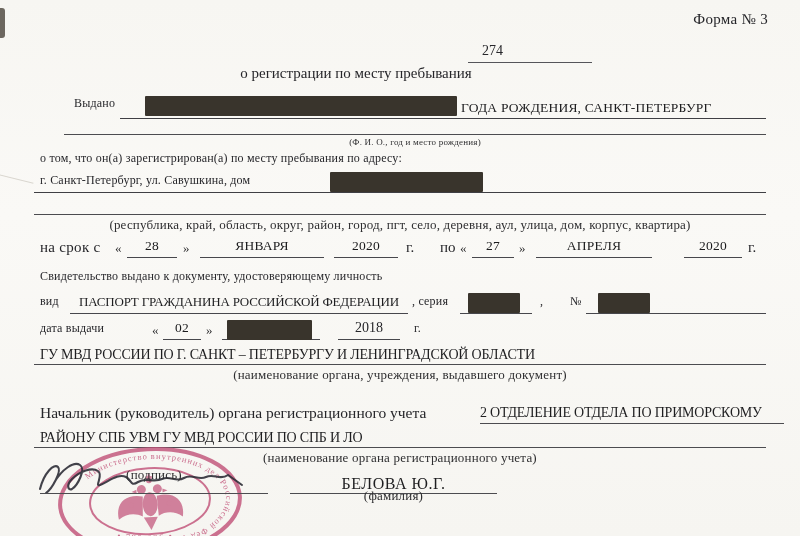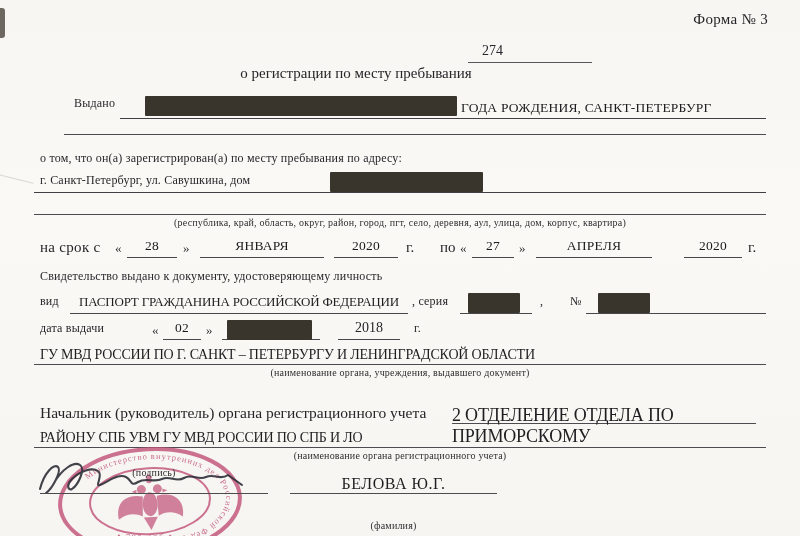--- a/index.html
+++ b/index.html
@@ -6,21 +6,21 @@
   body{font-family:"Liberation Serif","DejaVu Serif",serif;}
   #doc{
     position:relative;width:800px;height:536px;overflow:hidden;
     background:#f8f7f3;
     background-image:linear-gradient(180deg,#f7f6f2 0%,#faf9f6 40%,#f6f5f1 100%);
     color:#26262a;
   }
   .abs{position:absolute;}
   .t16{font-size:12px;letter-spacing:.2px;}
   .t15{font-size:15px;}
-  .cap{font-size:10px;color:#2e2e30;text-align:center;letter-spacing:.2px;}
+  .cap{font-size:13px;color:#2e2e30;text-align:center;letter-spacing:.2px;}
   .rule{border-top:1px solid #4c4c50;height:0;}
   .rule-hv{border-top:1.5px solid #3f3f44;height:0;}
   .cell{border-bottom:1.5px solid #47474c;text-align:center;height:19px;}
   .bval{font-weight:normal;font-size:13.5px;letter-spacing:.2px;color:#1b1b1d;}
   .quote{font-size:13px;color:#2a2a2c;}
   .redact{background:#39342c;border-radius:1px;}
   .condensed{letter-spacing:-0.2px;}
   .stamp-wrap{left:55px;top:441px;width:196px;height:120px;transform:rotate(-3deg);opacity:.93;}
   .sig-wrap{left:34px;top:455px;width:215px;height:44px;}
   .edge-mark{left:0;top:8px;width:5px;height:30px;background:#534e45;border-radius:0 3px 3px 0;opacity:.85;}
@@ -42,20 +42,21 @@
   </div>
 
   <div class="abs t15" style="left:240px;top:65px;width:232px;text-align:center;">о регистрации по месту пребывания</div>
 
   <div class="abs t16" style="left:74px;top:96px;">Выдано</div>
   <div class="abs redact" style="left:145px;top:96px;width:312px;height:20px;"></div>
   <div class="abs bval" style="left:461px;top:100px;">ГОДА РОЖДЕНИЯ, САНКТ-ПЕТЕРБУРГ</div>
   <div class="abs rule-hv" style="left:120px;top:118px;width:646px;"></div>
 
   <div class="abs rule" style="left:64px;top:134px;width:702px;"></div>
+  <div class="abs cap" style="left:64px;top:137px;width:702px;font-size:9px;">(Ф. И. О., год и место рождения)</div>
 
   <div class="abs t16" style="left:40px;top:151px;">о том, что он(а) зарегистрирован(а) по месту пребывания по адресу:</div>
 
   <div class="abs t16" style="left:40px;top:173px;">г. Санкт-Петербург, ул. Савушкина, дом</div>
   <div class="abs redact" style="left:330px;top:172px;width:153px;height:20px;"></div>
   <div class="abs rule-hv" style="left:34px;top:192px;width:732px;"></div>
 
   <div class="abs rule" style="left:34px;top:214px;width:732px;"></div>
   <div class="abs cap" style="left:34px;top:217px;width:732px;">(республика, край, область, округ, район, город, пгт, село, деревня, аул, улица, дом, корпус, квартира)</div>
 
@@ -96,21 +97,21 @@
     <div class="redact" style="position:absolute;left:5px;top:0px;width:85px;height:20px;"></div>
   </div>
   <div class="abs cell" style="left:338px;top:320px;width:62px;font-size:14px;">2018</div>
   <span class="abs t16" style="left:414px;top:321px;">г.</span>
 
   <div class="abs condensed" style="left:40px;top:347px;font-size:14px;color:#1e1e20;">ГУ  МВД  РОССИИ  ПО  Г. САНКТ – ПЕТЕРБУРГУ  И  ЛЕНИНГРАДСКОЙ  ОБЛАСТИ</div>
   <div class="abs rule" style="left:34px;top:364px;width:732px;"></div>
   <div class="abs t15" style="left:40px;top:404px;font-size:15.5px;">Начальник (руководитель) органа регистрационного учета</div>
 
   <div class="abs cap" style="left:34px;top:367px;width:732px;">(наименование органа, учреждения, выдавшего документ)</div>
-  <div class="abs condensed" style="left:452px;top:405px;width:304px;height:18px;border-bottom:1px solid #4c4c50;font-size:18px;color:#1e1e20;">2 ОТДЕЛЕНИЕ ОТДЕЛА  ПО ПРИМОРСКОМУ</div>
+  <div class="abs condensed" style="left:480px;top:405px;width:304px;height:18px;border-bottom:1px solid #4c4c50;font-size:14px;color:#1e1e20;">2 ОТДЕЛЕНИЕ ОТДЕЛА  ПО ПРИМОРСКОМУ</div>
 
   <div class="abs condensed" style="left:40px;top:430px;font-size:14px;color:#1e1e20;">РАЙОНУ СПБ УВМ  ГУ  МВД РОССИИ  ПО СПБ  И  ЛО</div>
   <div class="abs rule" style="left:34px;top:447px;width:732px;"></div>
   <div class="abs cap" style="left:34px;top:450px;width:732px;">(наименование органа регистрационного учета)</div>
 
   <div class="abs stamp-wrap">
     <svg width="196" height="120" viewBox="0 0 196 110" xmlns="http://www.w3.org/2000/svg">
       <defs>
         <path id="ringTop" d="M19,55 a76,42 0 1,1 152,0 a76,42 0 1,1 -152,0" fill="none"></path>
         <path id="ringBottom" d="M21,55 a74,40 0 1,0 148,0 a74,40 0 1,0 -148,0" fill="none"></path>
@@ -146,15 +147,15 @@
   <div class="abs sig-wrap">
     <svg width="215" height="44" viewBox="0 0 215 44" xmlns="http://www.w3.org/2000/svg">
       <path d="M6,34 C10,18 20,8 24,12 C28,16 18,34 12,38 M20,28 C28,14 40,6 46,10 C52,14 44,30 38,34 C34,36 32,30 38,24 C46,16 58,12 64,16 C70,20 60,32 66,30 C74,27 84,18 92,22 C98,25 96,32 104,27 C112,22 120,28 128,24 C136,20 142,28 150,23 C158,18 164,26 172,22 C180,18 186,26 194,20 L208,30" fill="none" stroke="#32323c" stroke-width="2.1" stroke-linecap="round" opacity="0.92"></path>
     </svg>
   </div>
   <div class="abs rule" style="left:40px;top:493px;width:228px;"></div>
   <div class="abs cap" style="left:40px;top:467px;width:228px;">(подпись)</div>
 
   <div class="abs" style="left:290px;top:475px;width:207px;text-align:center;font-size:16px;letter-spacing:.5px;color:#1e1e20;">БЕЛОВА  Ю.Г.</div>
   <div class="abs rule" style="left:290px;top:493px;width:207px;"></div>
-  <div class="abs cap" style="left:290px;top:520px;width:207px;">(фамилия)</div>
+  <div class="abs cap" style="left:290px;top:488px;width:207px;">(фамилия)</div>
 
 </div>
 
 </body></html>

